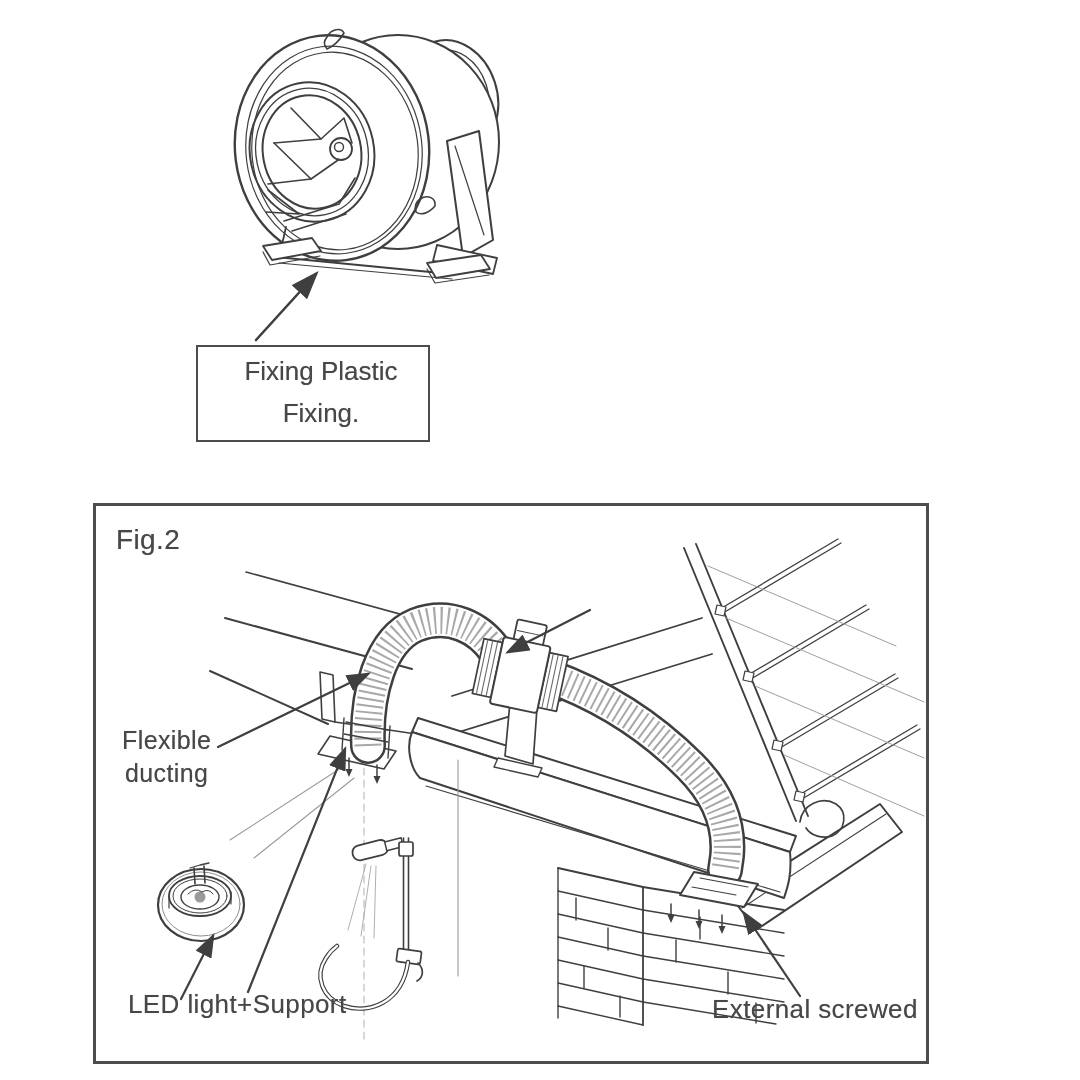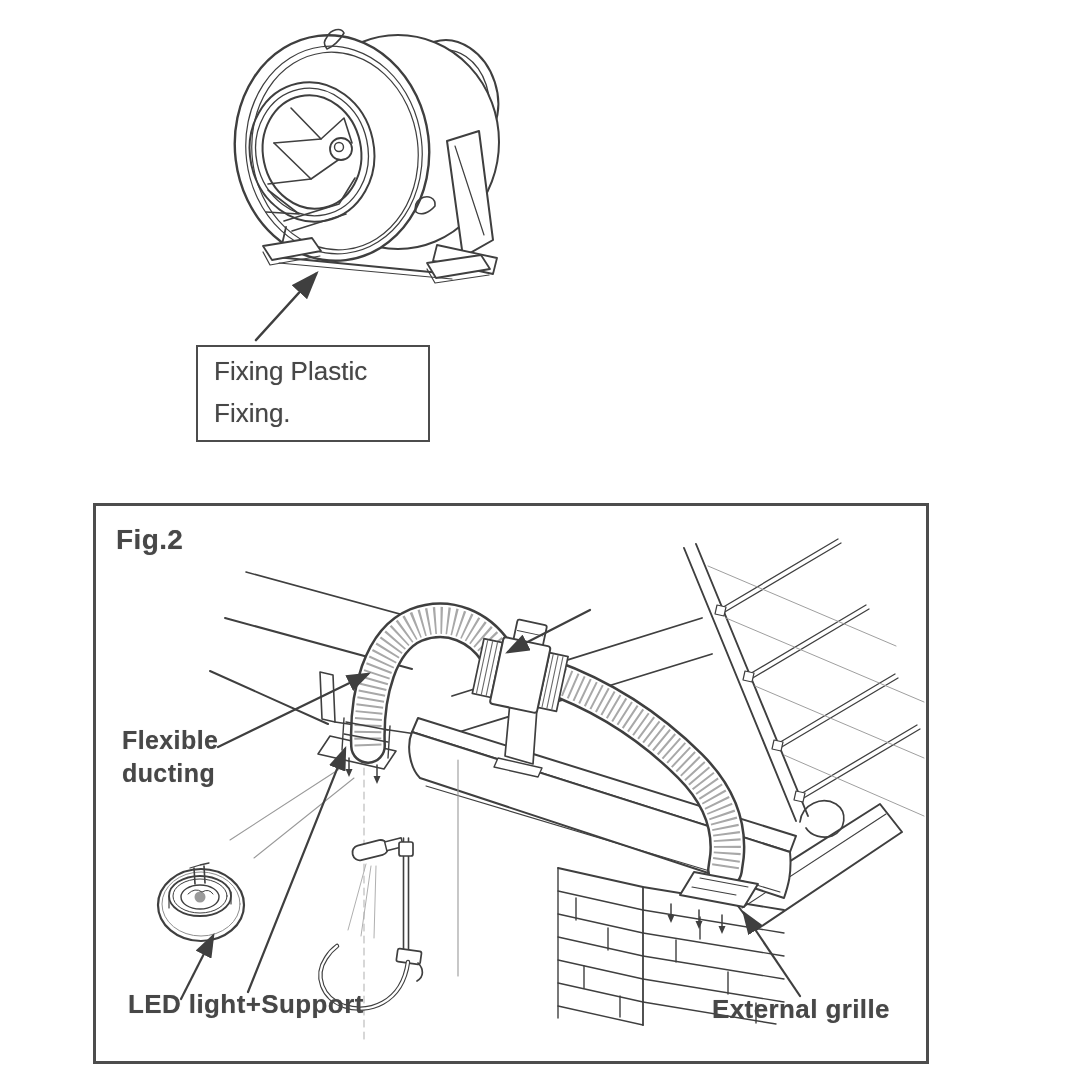--- a/index.html
+++ b/index.html
@@ -1,20 +1,20 @@
 <!DOCTYPE html>
 <html><head>
 <meta charset="utf-8">
 <style>
   html,body{margin:0;padding:0;background:#fff;}
   .page{position:relative;width:1080px;height:1080px;background:#fff;overflow:hidden;
-        font-family:"Liberation Sans", sans-serif;color:#454545;}
+        font-family:"Liberation Sans", sans-serif;color:#454545;text-align:center;}
   svg{position:absolute;left:0;top:0;}
   .lbl{position:absolute;color:#474747;letter-spacing:.4px;
-       text-shadow:0 0 .7px rgba(80,80,80,.55);white-space:nowrap;font-weight:bold;}
+       text-shadow:0 0 .7px rgba(80,80,80,.55);white-space:nowrap;}
   .callout{position:absolute;left:196px;top:345px;width:214px;height:90px;
            border:2.5px solid #4c4c4c;background:#fff;
            font-size:26px;line-height:42px;padding:3px 0 0 16px;color:#474747;
            text-shadow:0 0 .7px rgba(80,80,80,.55);}
   .fig2{position:absolute;left:93px;top:503px;width:830px;height:555px;
         border:3px solid #4d4d4d;background:#fff;}
   .fig2 svg{left:0;top:0;}
   .cap{left:20px;top:18px;font-size:28px;}
   .l-fan{left:372px;top:48px;font-size:24px;line-height:32px;}
   .l-duct{left:26px;top:218px;font-size:25px;line-height:33px;}
@@ -289,15 +289,15 @@
         </g>
       </g>
     </svg>
 
     <div class="lbl cap">Fig.2</div>
     <div class="lbl l-led">LED light+Support</div>
     <div class="lbl l-duct">
       <div>Flexible</div>
       <div>ducting</div>
     </div>
-    <div class="lbl l-grille">External grille</div>
+    <div class="lbl l-grille">External screwed</div>
   </div>
 </div>
 
 </body></html>

